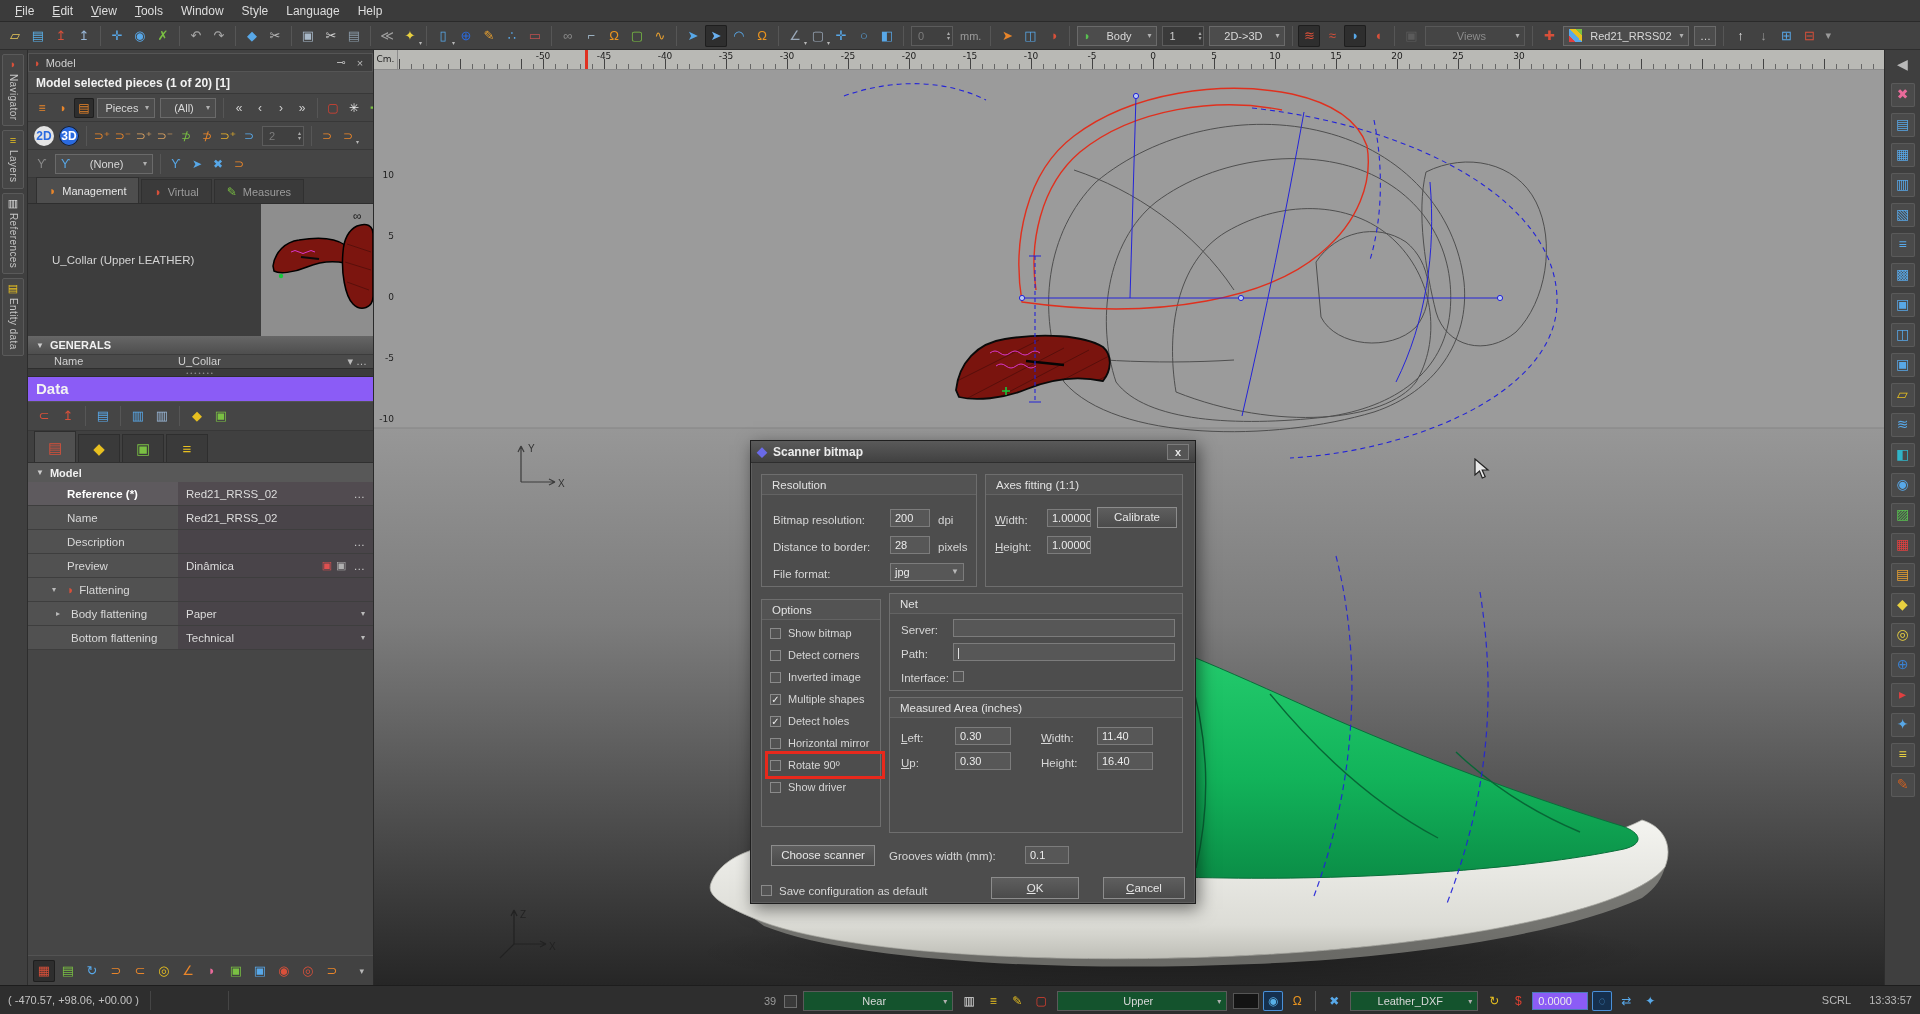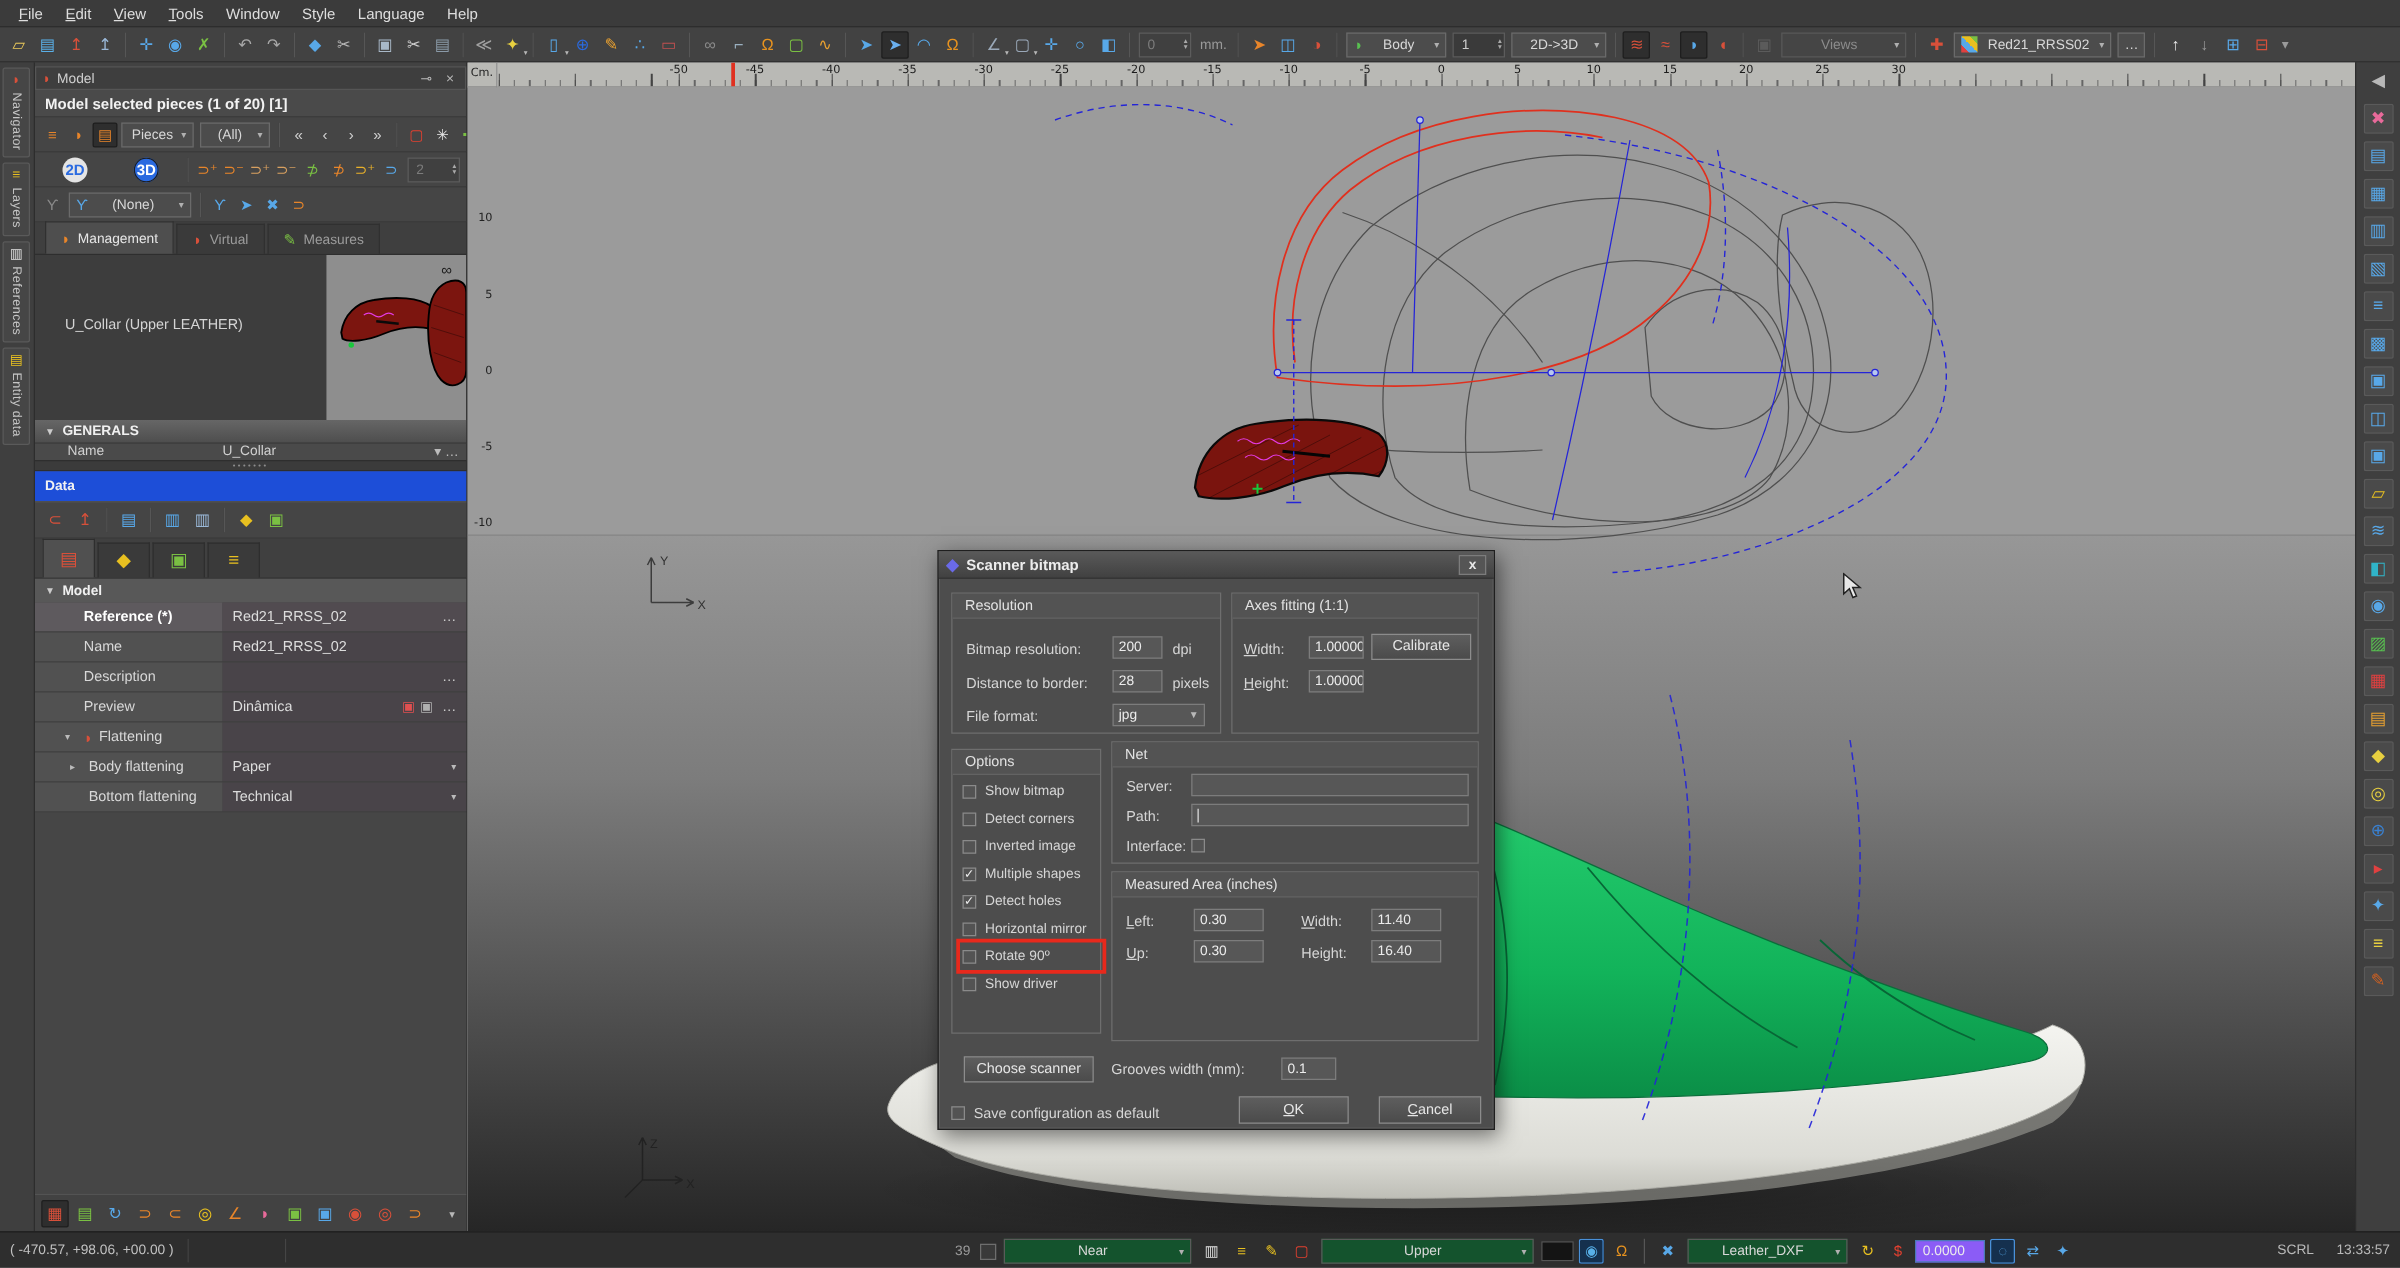--- a/index.html
+++ b/index.html
@@ -13,21 +13,21 @@
   .accel::first-letter { text-decoration:underline; }
 
   
   .toolbar { height:28px; background:#424242; border-bottom:1px solid #2d2d2d;
     display:flex; align-items:center; padding:0 4px; gap:1px; overflow:hidden; }
   .ic { width:22px; height:22px; line-height:21px; text-align:center; font-size:13px;
     border-radius:2px; display:inline-block; position:relative; flex:none; }
   .ic.pressed { background:#2e2e2e; box-shadow:inset 0 0 0 1px #1e1e1e; }
   .ic.dim { opacity:.45; }
   .ic .icdd { position:absolute; right:-1px; bottom:1px; font-size:6px; color:#b8b8b8; line-height:6px; }
-  .ic.round { border-radius:50%; width:19px; height:19px; line-height:19px; font-size:9px; font-weight:bold; margin:0 18px; }
+  .ic.round { border-radius:50%; width:19px; height:19px; line-height:19px; font-size:9px; font-weight:bold; margin:0 2px; }
   .tsep { width:1px; height:20px; background:#2f2f2f; border-right:1px solid #565656; margin:0 4px; flex:none; }
   .dd { height:20px; background:#4c4c4c; border:1px solid #6a6a6a; color:#d8d8d8; font-size:11px;
     display:inline-flex; align-items:center; padding:0 5px; gap:4px; margin:0 2px; flex:none; overflow:hidden; }
   .dd .ddt { flex:1; text-align:center; white-space:nowrap; overflow:hidden; }
   .dd .car { font-size:8px; color:#b0b0b0; flex:none; }
   .dd.dis { color:#8c8c8c; background:#454545; border-color:#585858; }
   .chip-grid { width:13px; height:13px; flex:none;
     background:linear-gradient(45deg,#e04040 25%,#58a8e8 25% 50%,#e8c020 50% 75%,#7ac043 75%); }
   .chip-g { font-size:12px; flex:none; }
   .spin { height:20px; width:42px; background:#3a3a3a; border:1px solid #5c5c5c; color:#cccccc;
@@ -81,22 +81,22 @@
   .generals-row { height:14px; overflow:hidden; background:#4a4a4a; display:flex; font-size:11px;
     color:#d0d0d0; border-top:1px solid #3c3c3c; }
   .generals-row .gl { width:150px; padding-left:26px; }
   .generals-row .gv { flex:1; }
   .generals-row .gr { padding-right:6px; color:#bbb; }
 
   .splitter { height:9px; background:#3b3b3b; text-align:center; color:#8c8c8c; font-size:6px;
     line-height:8px; letter-spacing:2px; border-top:1px solid #2e2e2e; border-bottom:1px solid #2e2e2e; }
 
   .data-panel { flex:1; display:flex; flex-direction:column; background:#454545; min-height:0; }
-  .data-title { height:24px; line-height:24px; font-size:11px; font-weight:bold; color:#f2f2f2;
-    padding-left:8px; background:#1d4ed8; }
+  .data-title { height:24px; line-height:24px; font-size:15px; font-weight:bold; color:#f2f2f2;
+    padding-left:8px; background:#8b5cf6; }
   .data-toolbar { height:30px; background:#454545; border-top:1px solid #535353; border-bottom:1px solid #383838;
     display:flex; align-items:center; padding:0 5px; gap:2px; }
   .data-tabs { height:32px; background:#404040; border-bottom:1px solid #303030; display:flex;
     align-items:flex-end; padding-left:6px; gap:2px; }
   .dtab { width:42px; height:28px; line-height:28px; text-align:center; font-size:15px; background:#3a3a3a;
     border:1px solid #2e2e2e; border-bottom:none; }
   .dtab.pressed { background:#505050; height:31px; line-height:31px; box-shadow:none; }
 
   .tree-group { height:19px; background:#585858; display:flex; align-items:center; gap:6px;
     padding-left:8px; font-size:11px; font-weight:bold; color:#f0f0f0; }

